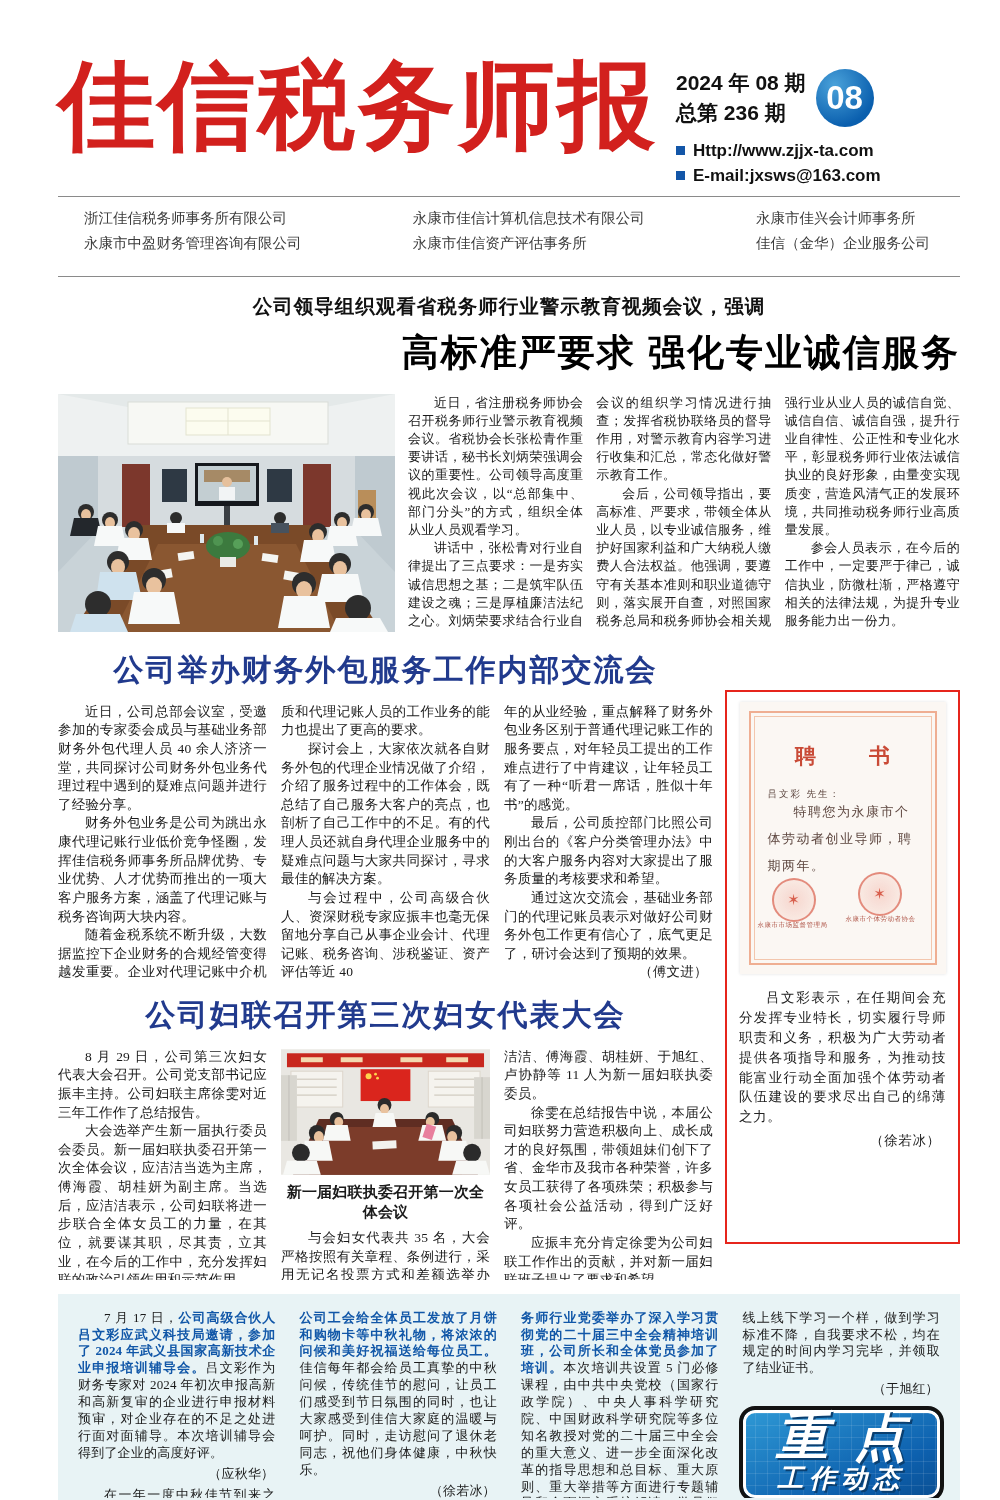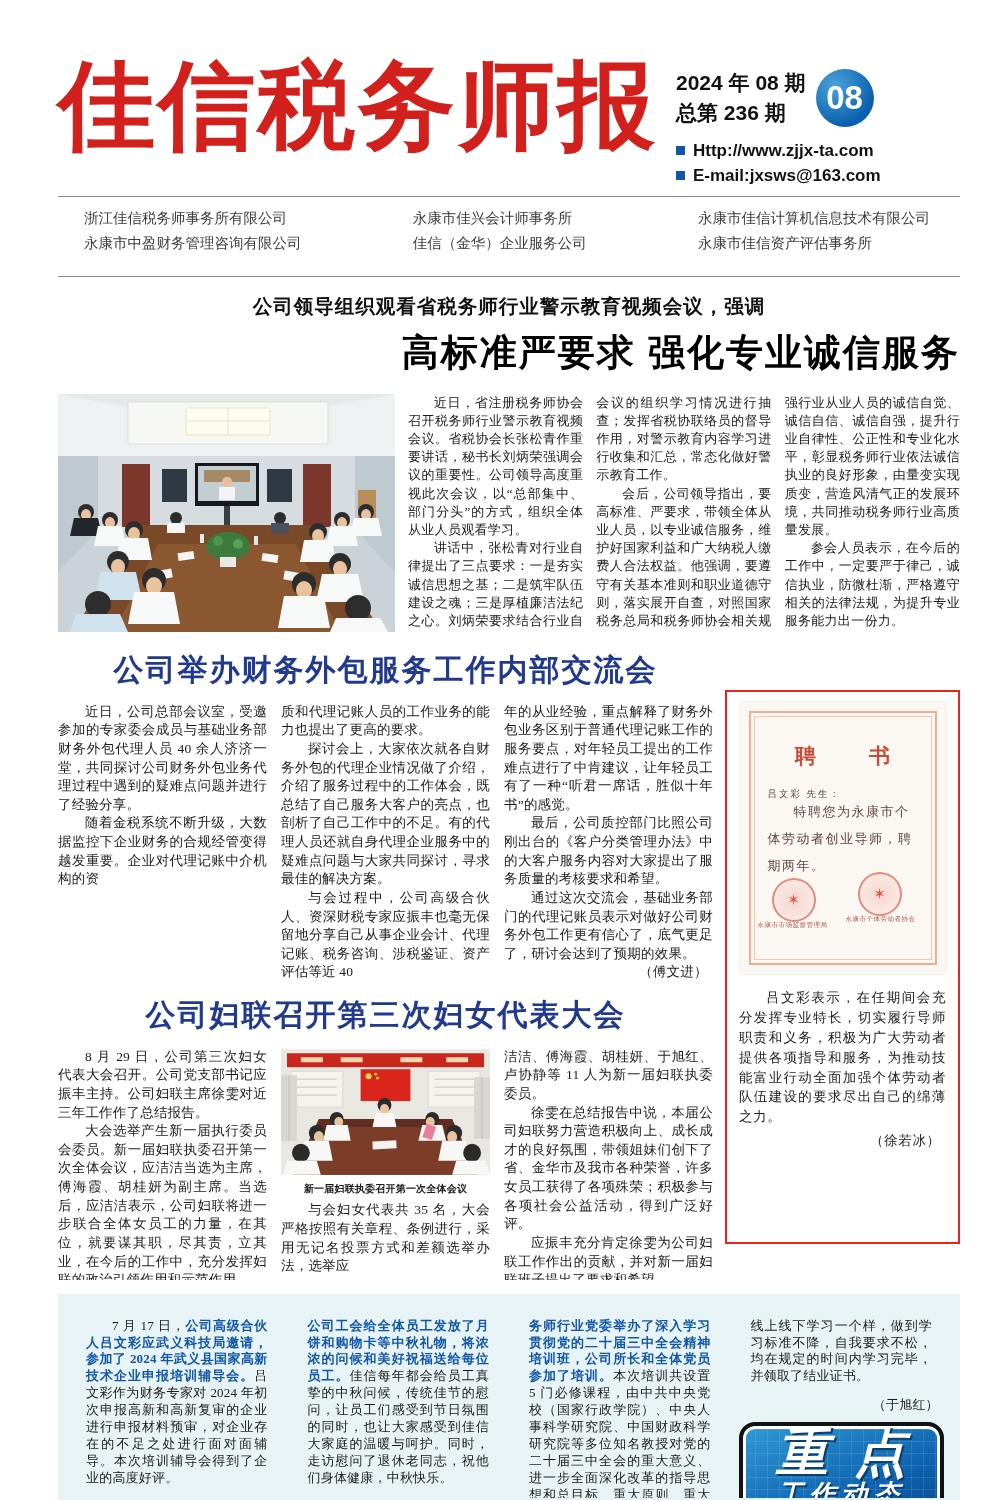--- a/index.html
+++ b/index.html
@@ -68,21 +68,21 @@
     text-align:center; font-size:30px; font-weight:900;
     color:#213a8d; letter-spacing:2px; margin:2px 0 12px 0;
     font-family:"Liberation Serif","DejaVu Serif",serif;
   }
   .art-cols { display:flex; gap:14px; }
   .art-col { flex:1; font-size:13.5px; line-height:1.38; text-align:justify; letter-spacing:0.2px; overflow:hidden; }
   .a2-col { height:278px; }
   .a3-col { height:232px; }
 
   .photo2 { width:100%; height:128px; display:block; }
-  .caption { font-family:"Liberation Sans","DejaVu Sans",sans-serif; font-weight:700; font-size:10px; text-align:center; margin:6px 0 6px 0; text-indent:0; }
+  .caption { font-family:"Liberation Sans","DejaVu Sans",sans-serif; font-weight:700; font-size:15px; text-align:center; margin:6px 0 6px 0; text-indent:0; }
 
   
   .red-box {
     border: 2.5px solid #e6251c;
     height: 554px;
     padding: 10px 12px 8px 12px;
     display:flex; flex-direction:column; align-items:center;
     background:#fff;
   }
   .cert {
@@ -110,21 +110,21 @@
   .briefs {
     margin: 14px 0 0 0;
     background: #e8f3f5;
     padding: 12px 16px 10px 16px;
     display: flex; gap: 16px;
     height: 214px;
     overflow: hidden;
   }
   .brief-col { flex:1; font-size:13px; line-height:1.3; text-align:justify; letter-spacing:0.2px; overflow:hidden; }
   .bb { color:#1157a8; font-weight:700; }
-  .bp { margin:12px; }
+  .bp { margin:4px; }
 
   .kp-badge {
     margin-top: 8px;
     width: 100%; height: 96px;
     border: 4px solid #121212;
     border-radius: 16px;
     background:
       repeating-linear-gradient(0deg, rgba(255,255,255,0.10) 0 1px, transparent 1px 12px),
       repeating-linear-gradient(90deg, rgba(255,255,255,0.10) 0 1px, transparent 1px 12px),
       linear-gradient(155deg, #2f9ad6 0%, #0d60ae 70%, #0a4f92 100%);
@@ -165,26 +165,26 @@
     </div>
 
     <hr class="rule">
 
     <div class="affiliates">
       <div class="aff-col">
         <div>浙江佳信税务师事务所有限公司</div>
         <div>永康市中盈财务管理咨询有限公司</div>
       </div>
       <div class="aff-col">
+        <div>永康市佳信计算机信息技术有限公司</div>
+        <div>永康市佳信资产评估事务所</div>
+      </div>
+      <div class="aff-col">
         <div>永康市佳兴会计师事务所</div>
         <div>佳信（金华）企业服务公司</div>
-      </div>
-      <div class="aff-col">
-        <div>永康市佳信计算机信息技术有限公司</div>
-        <div>永康市佳信资产评估事务所</div>
       </div>
     </div>
 
     <hr class="rule">
 
     <div>
       <div class="kicker">公司领导组织观看省税务师行业警示教育视频会议，强调</div>
       <div class="headline1">高标准严要求  强化专业诚信服务</div>
       <div class="a1-body">
         <svg class="photo1" viewBox="0 0 337 238" xmlns="http://www.w3.org/2000/svg">
@@ -283,20 +283,21 @@
     </div>
 
     <div class="main-zone">
       <div class="main-left">
 
         <div>
           <div class="headline-blue">公司举办财务外包服务工作内部交流会</div>
           <div class="art-cols">
             <div class="art-col a2-col">
               <p class="indent">近日，公司总部会议室，受邀参加的专家委会成员与基础业务部财务外包代理人员 40 余人济济一堂，共同探讨公司财务外包业务代理过程中遇到的疑难点问题并进行了经验分享。</p>
+              <p class="indent">财务外包业务是公司为跳出永康代理记账行业低价竞争怪圈，发挥佳信税务师事务所品牌优势、专业优势、人才优势而推出的一项大客户服务方案，涵盖了代理记账与税务咨询两大块内容。</p>
               <p class="indent">随着金税系统不断升级，大数据监控下企业财务的合规经管变得越发重要。企业对代理记账中介机构的资</p>
             </div>
             <div class="art-col a2-col">
               <p>质和代理记账人员的工作业务的能力也提出了更高的要求。</p>
               <p class="indent">探讨会上，大家依次就各自财务外包的代理企业情况做了介绍，介绍了服务过程中的工作体会，既总结了自己服务大客户的亮点，也剖析了自己工作中的不足。有的代理人员还就自身代理企业服务中的疑难点问题与大家共同探讨，寻求最佳的解决方案。</p>
               <p class="indent">与会过程中，公司高级合伙人、资深财税专家应振丰也毫无保留地分享自己从事企业会计、代理记账、税务咨询、涉税鉴证、资产评估等近 40</p>
             </div>
             <div class="art-col a2-col">
               <p>年的从业经验，重点解释了财务外包业务区别于普通代理记账工作的服务要点，对年轻员工提出的工作难点进行了中肯建议，让年轻员工有了一种“听君一席话，胜似十年书”的感觉。</p>
               <p class="indent">最后，公司质控部门比照公司刚出台的《客户分类管理办法》中的大客户服务内容对大家提出了服务质量的考核要求和希望。</p>

